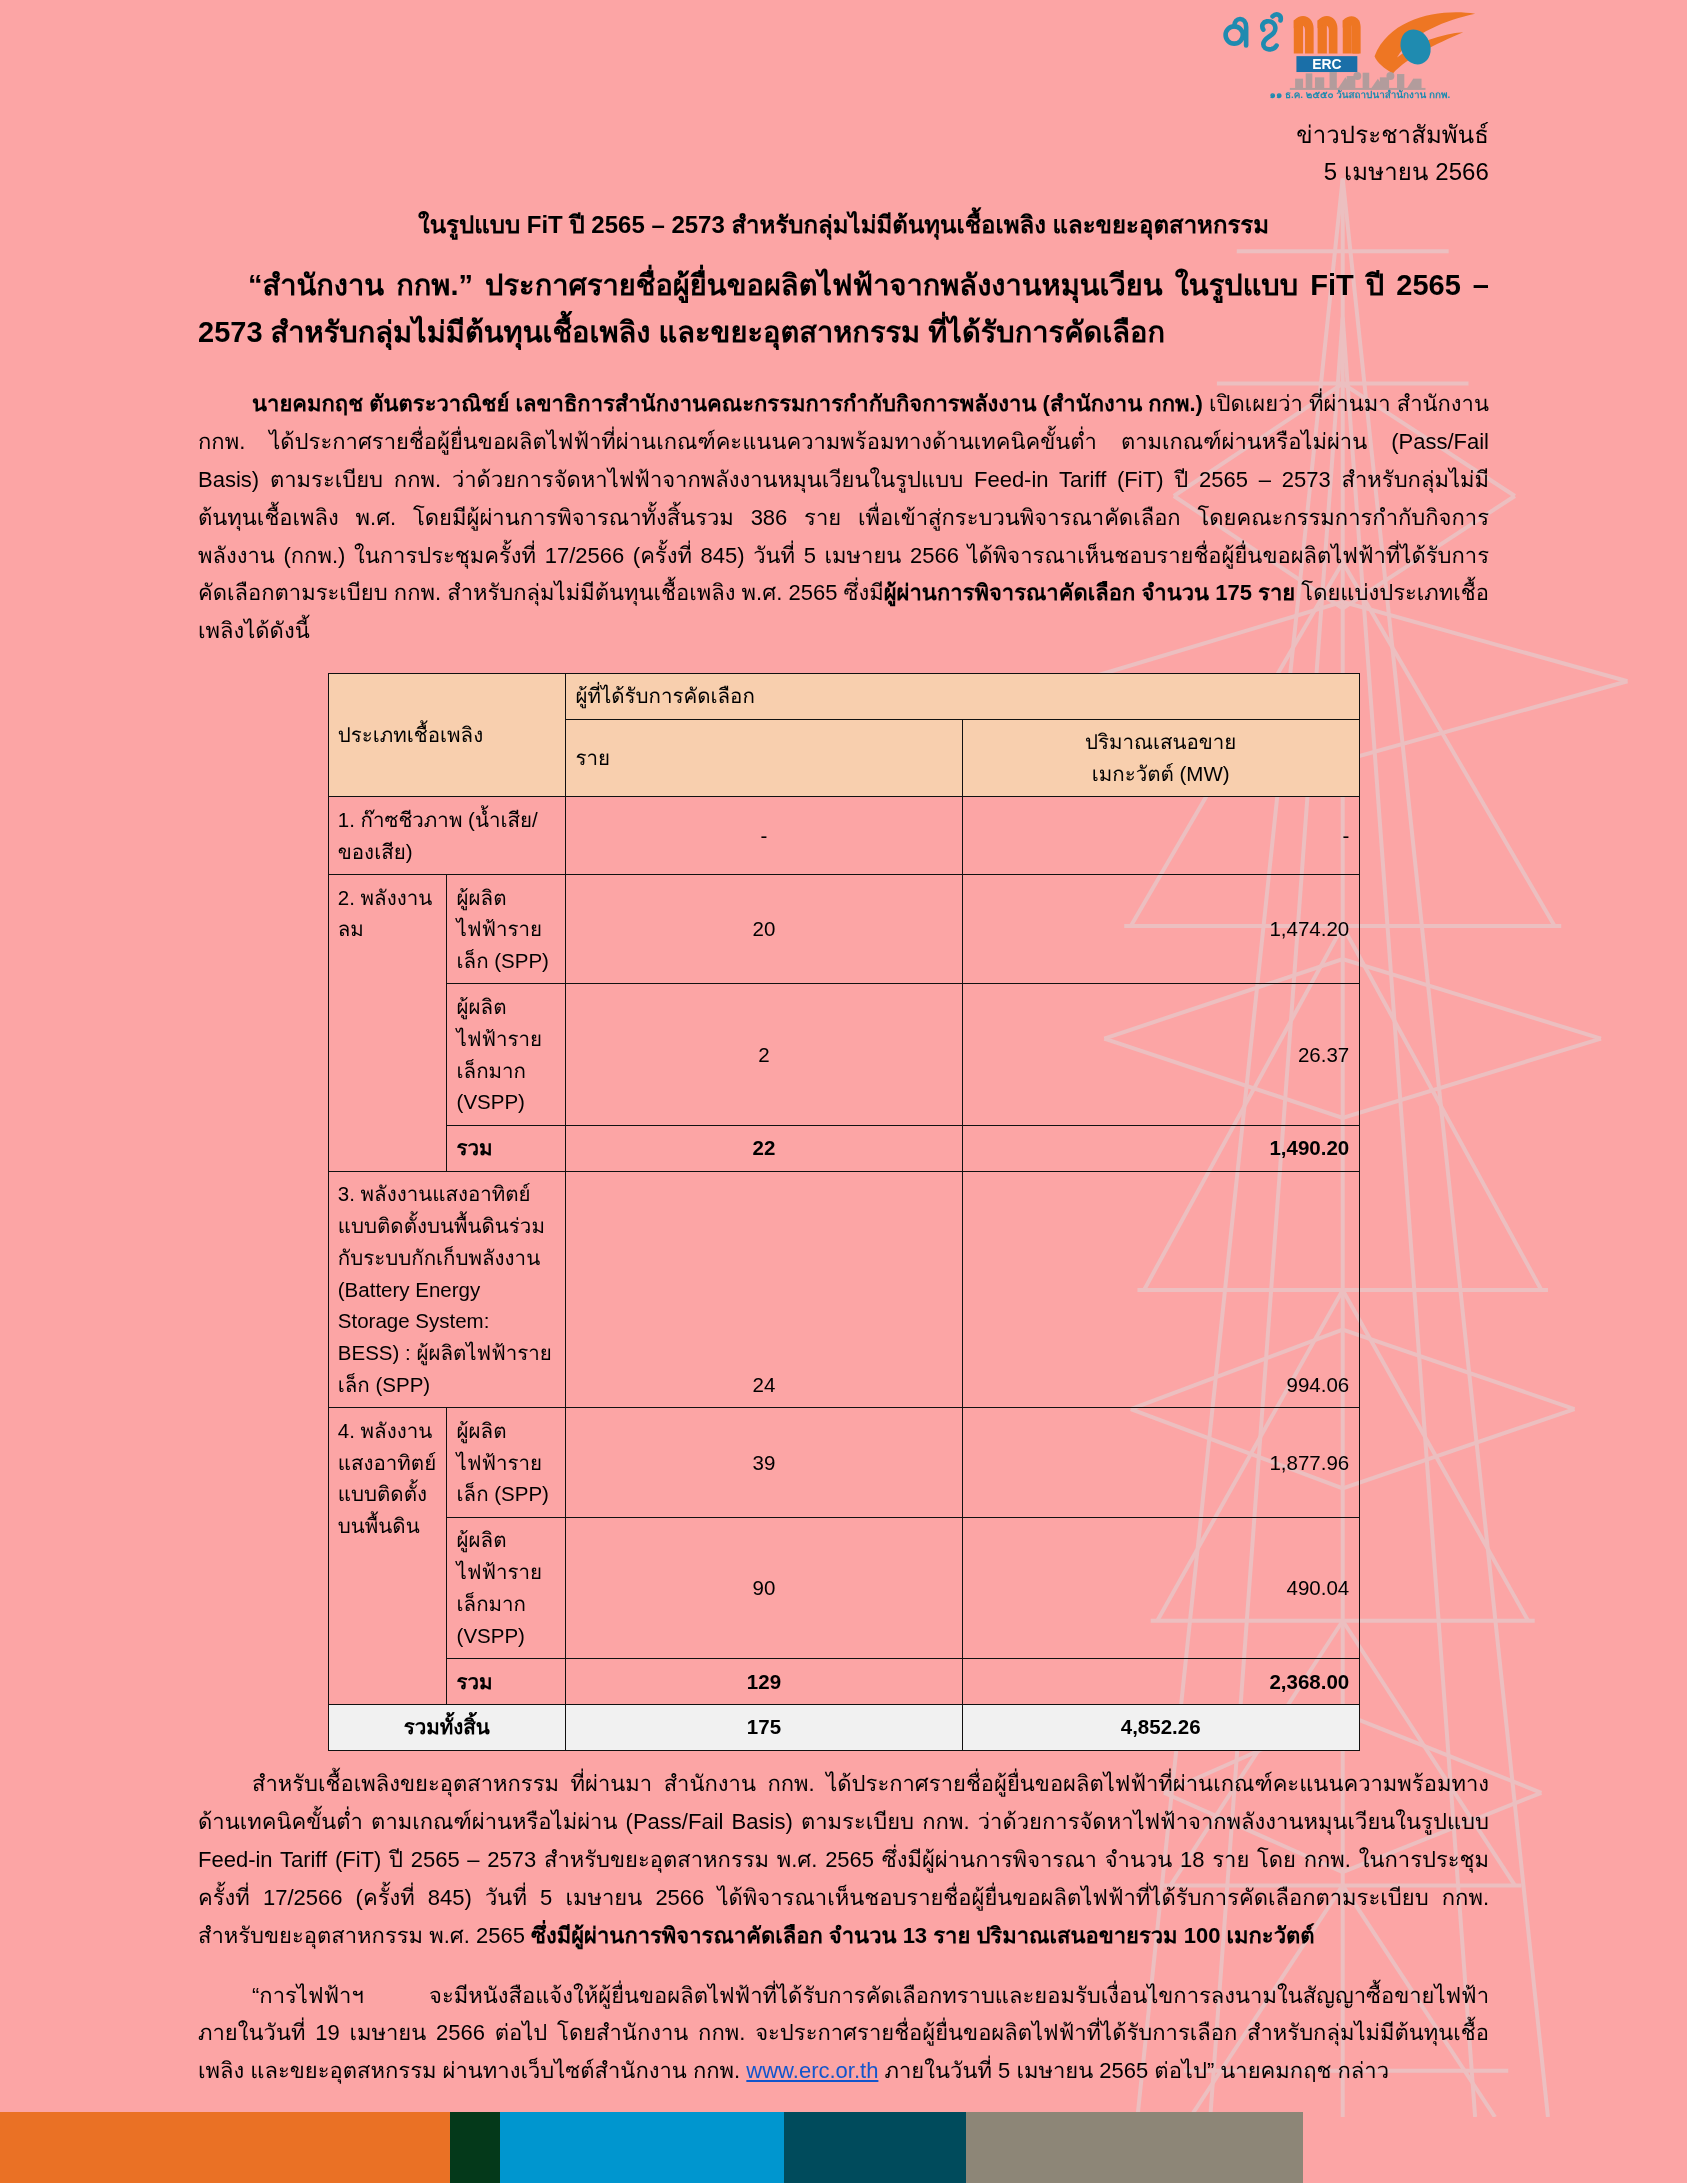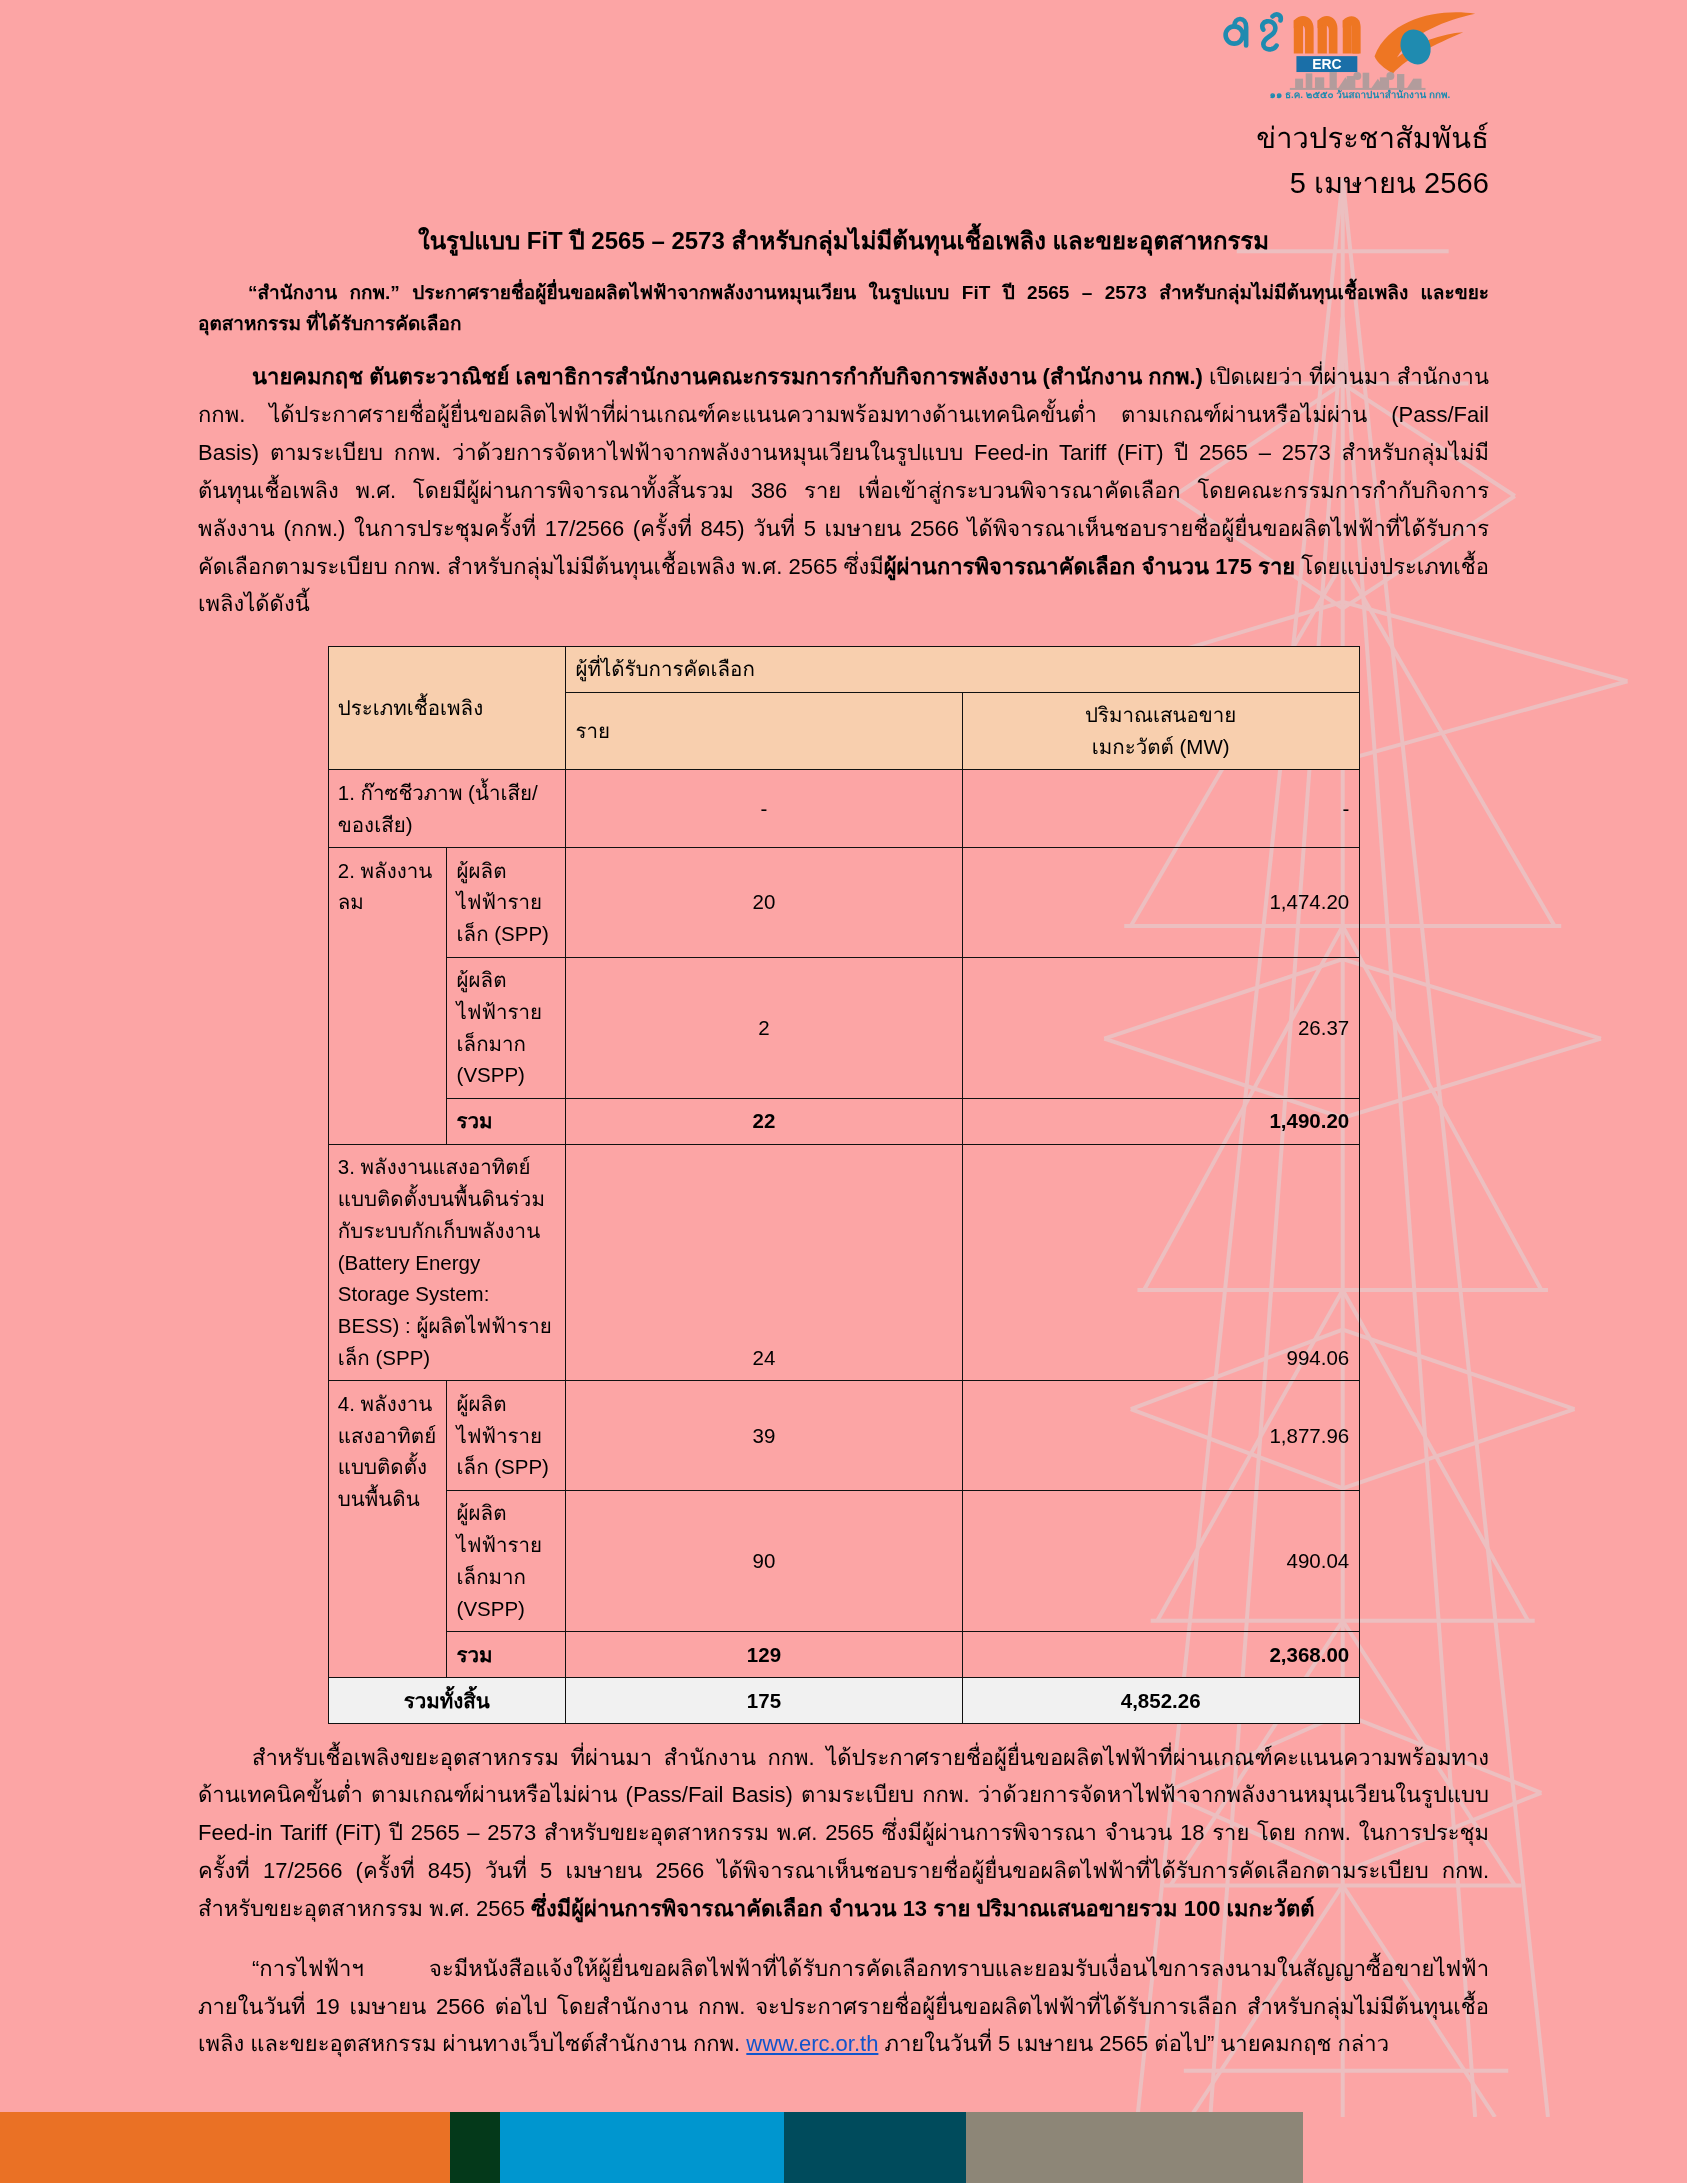--- a/index.html
+++ b/index.html
@@ -47,37 +47,37 @@
     height: 93px;
     z-index: 5;
   }
 
   .meta-block {
     text-align: right;
     padding-top: 116px;
     line-height: 1.55;
   }
   .meta-line {
-    font-size: 29px;
+    font-size: 24px;
     letter-spacing: 0.1px;
   }
 
   
   .doc-title {
     text-align: center;
     font-weight: bold;
     font-size: 24px;
     line-height: 1.52;
     margin-top: 17px;
   }
   .doc-title .l2 { display: block; }
 
   .lede {
     font-weight: bold;
-    font-size: 19px;
+    font-size: 29px;
     line-height: 1.62;
     margin-top: 18.5px;
     text-align: justify;
     text-justify: inter-word;
   }
   .lede .indent { display: inline-block; width: 50px; }
 
   
   .para {
     font-size: 22px;

